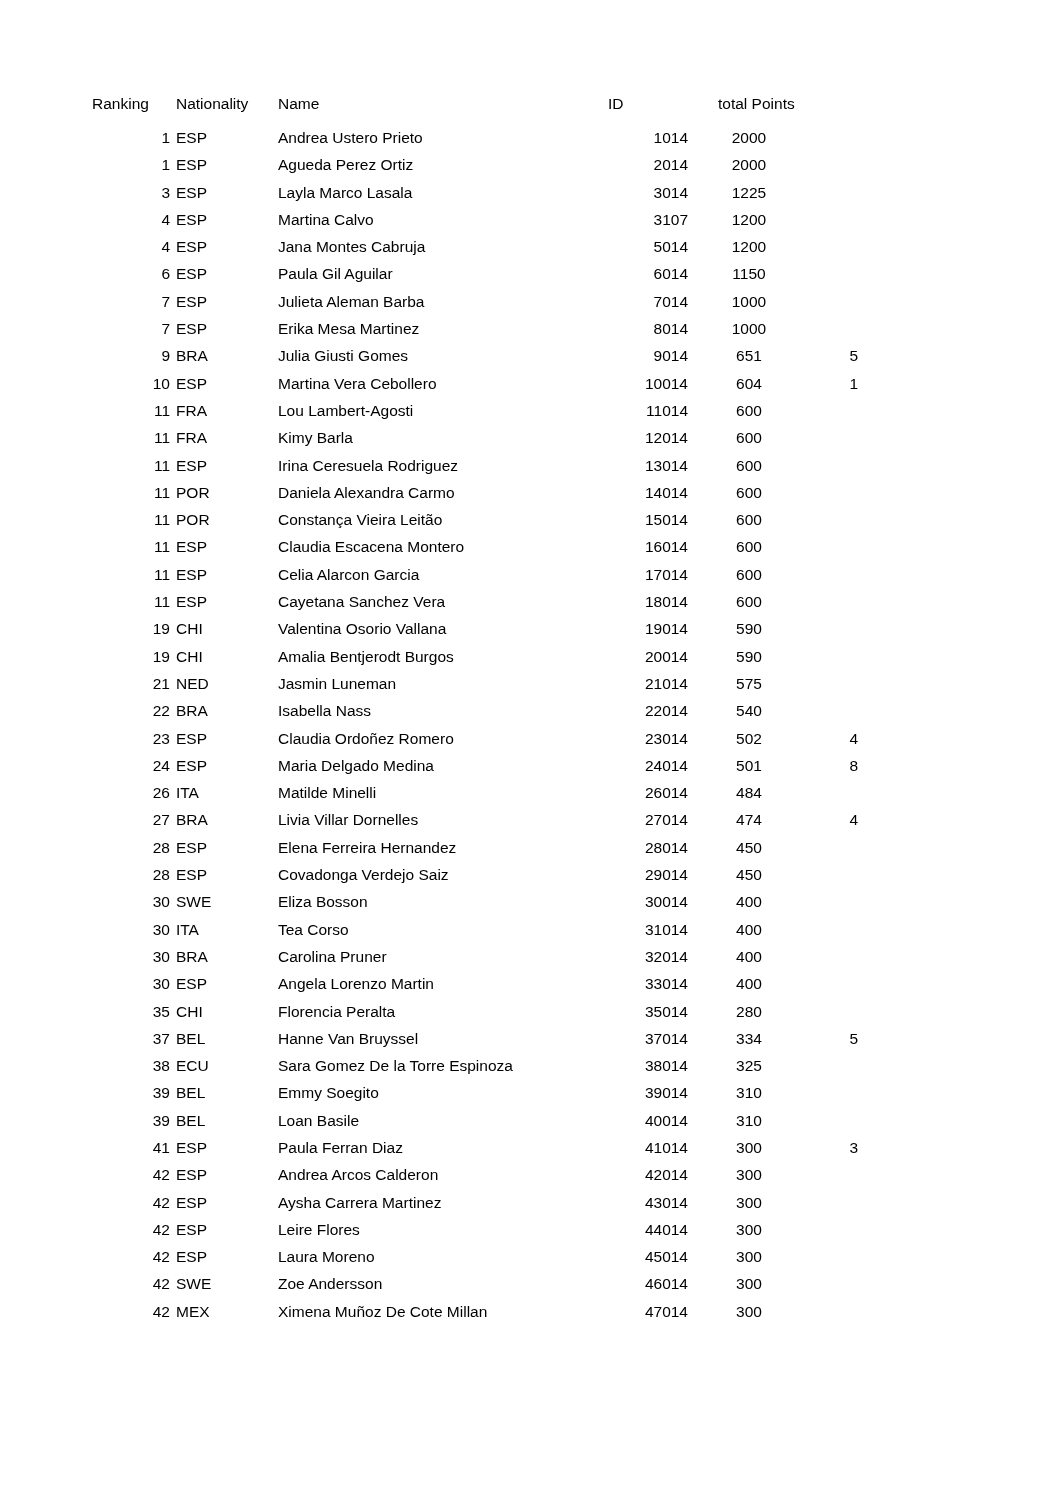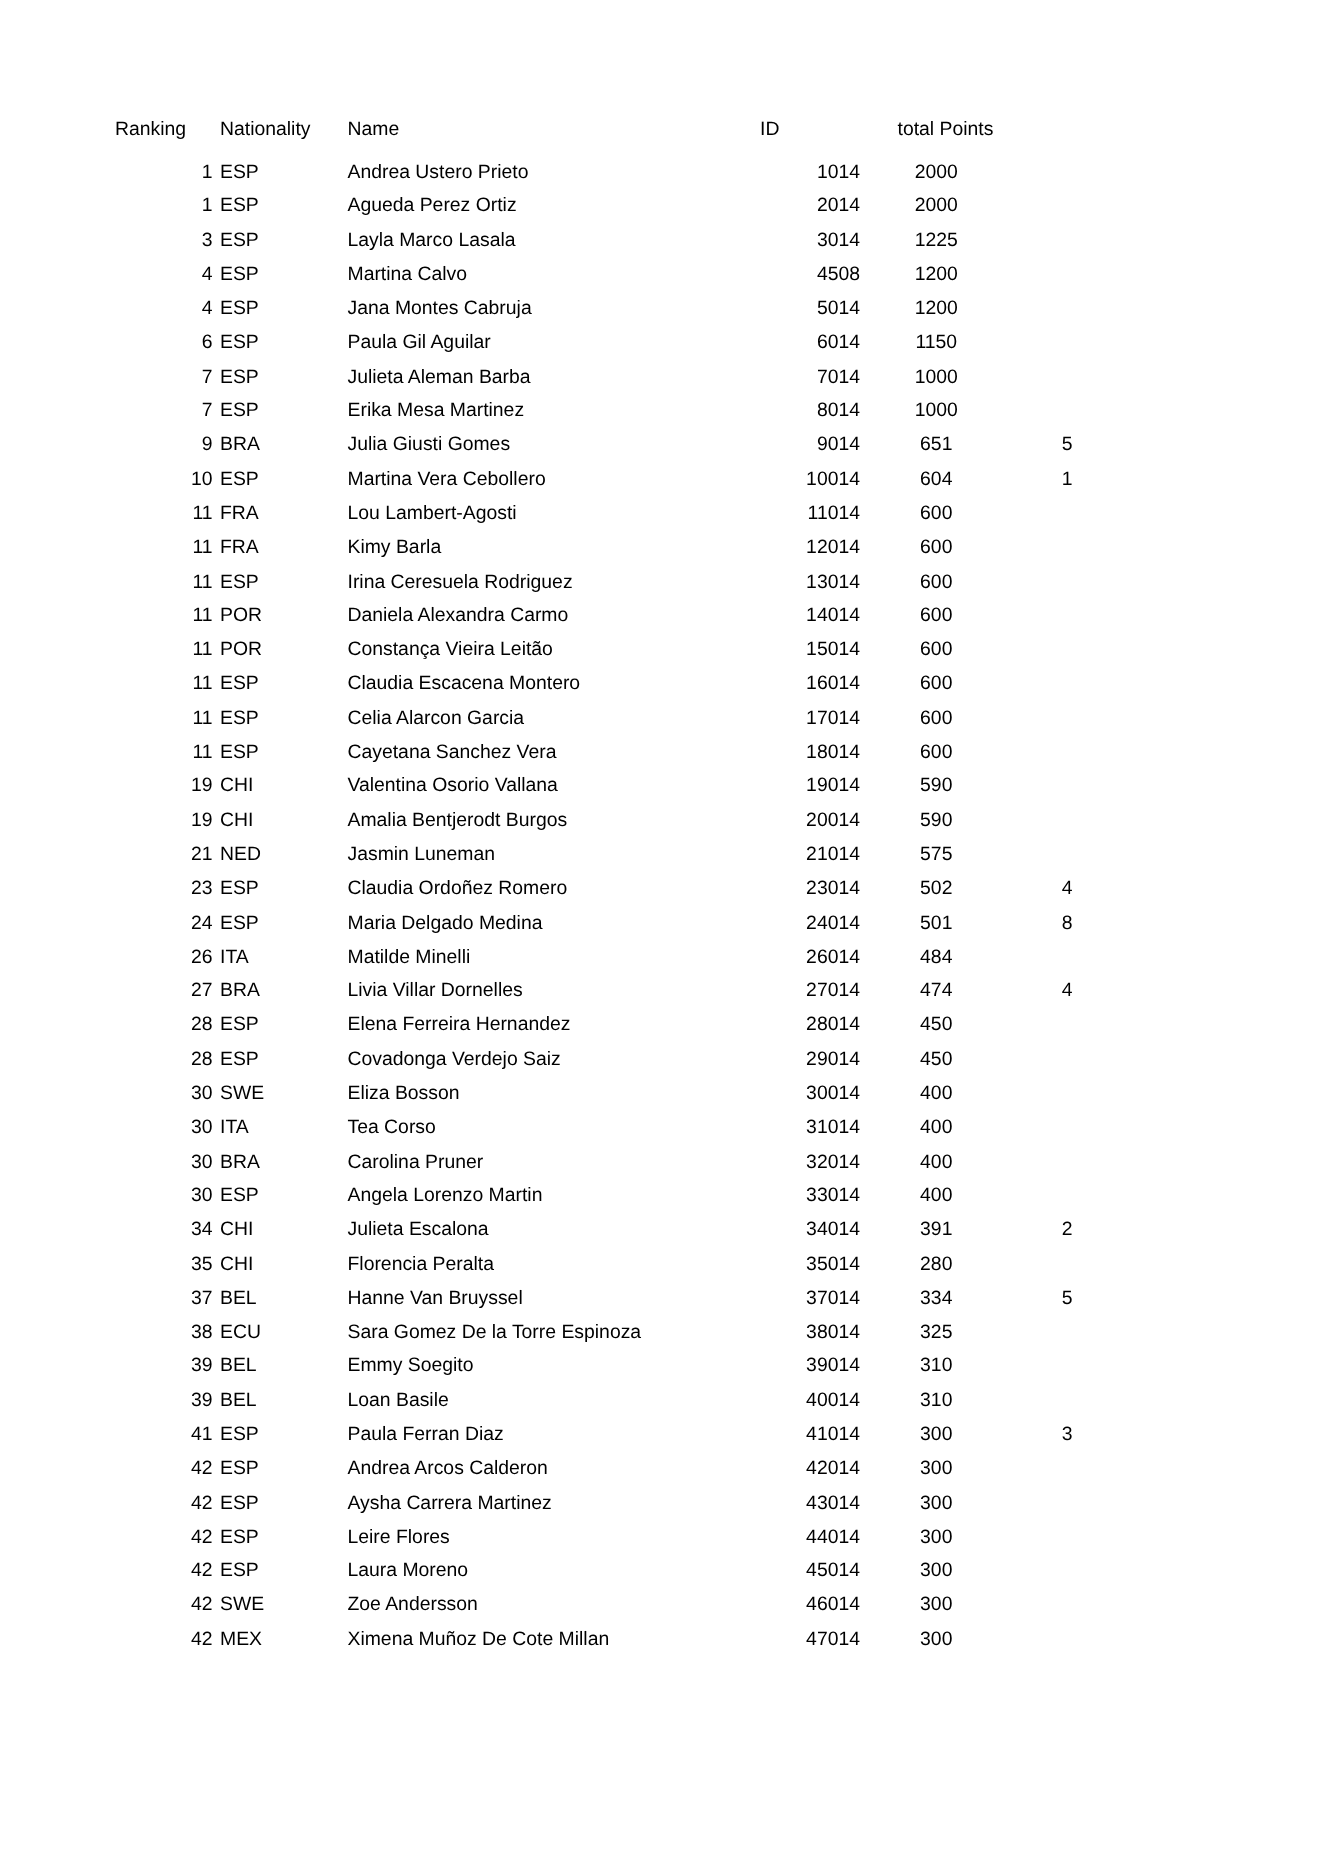--- a/index.html
+++ b/index.html
@@ -91,21 +91,21 @@
           <td class="col-nat">ESP</td>
           <td class="col-name">Layla Marco Lasala</td>
           <td class="col-id">3014</td>
           <td class="col-pts">1225</td>
           <td class="col-extra"></td>
         </tr>
         <tr>
           <td class="col-rank">4</td>
           <td class="col-nat">ESP</td>
           <td class="col-name">Martina Calvo</td>
-          <td class="col-id">4508</td>
+          <td class="col-id">3107</td>
           <td class="col-pts">1200</td>
           <td class="col-extra"></td>
         </tr>
         <tr>
           <td class="col-rank">4</td>
           <td class="col-nat">ESP</td>
           <td class="col-name">Jana Montes Cabruja</td>
           <td class="col-id">5014</td>
           <td class="col-pts">1200</td>
           <td class="col-extra"></td>
@@ -232,20 +232,28 @@
         </tr>
         <tr>
           <td class="col-rank">21</td>
           <td class="col-nat">NED</td>
           <td class="col-name">Jasmin Luneman</td>
           <td class="col-id">21014</td>
           <td class="col-pts">575</td>
           <td class="col-extra"></td>
         </tr>
         <tr>
+          <td class="col-rank">22</td>
+          <td class="col-nat">BRA</td>
+          <td class="col-name">Isabella Nass</td>
+          <td class="col-id">22014</td>
+          <td class="col-pts">540</td>
+          <td class="col-extra"></td>
+        </tr>
+        <tr>
           <td class="col-rank">23</td>
           <td class="col-nat">ESP</td>
           <td class="col-name">Claudia Ordoñez Romero</td>
           <td class="col-id">23014</td>
           <td class="col-pts">502</td>
           <td class="col-extra">4</td>
         </tr>
         <tr>
           <td class="col-rank">24</td>
           <td class="col-nat">ESP</td>
@@ -312,28 +320,20 @@
         </tr>
         <tr>
           <td class="col-rank">30</td>
           <td class="col-nat">ESP</td>
           <td class="col-name">Angela Lorenzo Martin</td>
           <td class="col-id">33014</td>
           <td class="col-pts">400</td>
           <td class="col-extra"></td>
         </tr>
         <tr>
-          <td class="col-rank">34</td>
-          <td class="col-nat">CHI</td>
-          <td class="col-name">Julieta Escalona</td>
-          <td class="col-id">34014</td>
-          <td class="col-pts">391</td>
-          <td class="col-extra">2</td>
-        </tr>
-        <tr>
           <td class="col-rank">35</td>
           <td class="col-nat">CHI</td>
           <td class="col-name">Florencia Peralta</td>
           <td class="col-id">35014</td>
           <td class="col-pts">280</td>
           <td class="col-extra"></td>
         </tr>
         <tr>
           <td class="col-rank">37</td>
           <td class="col-nat">BEL</td>

